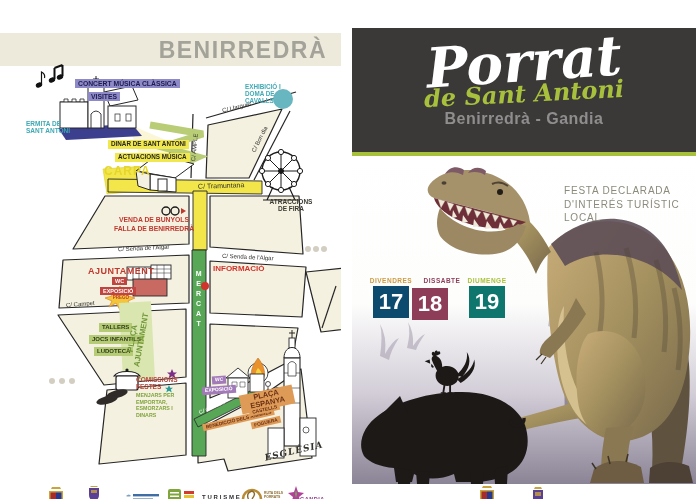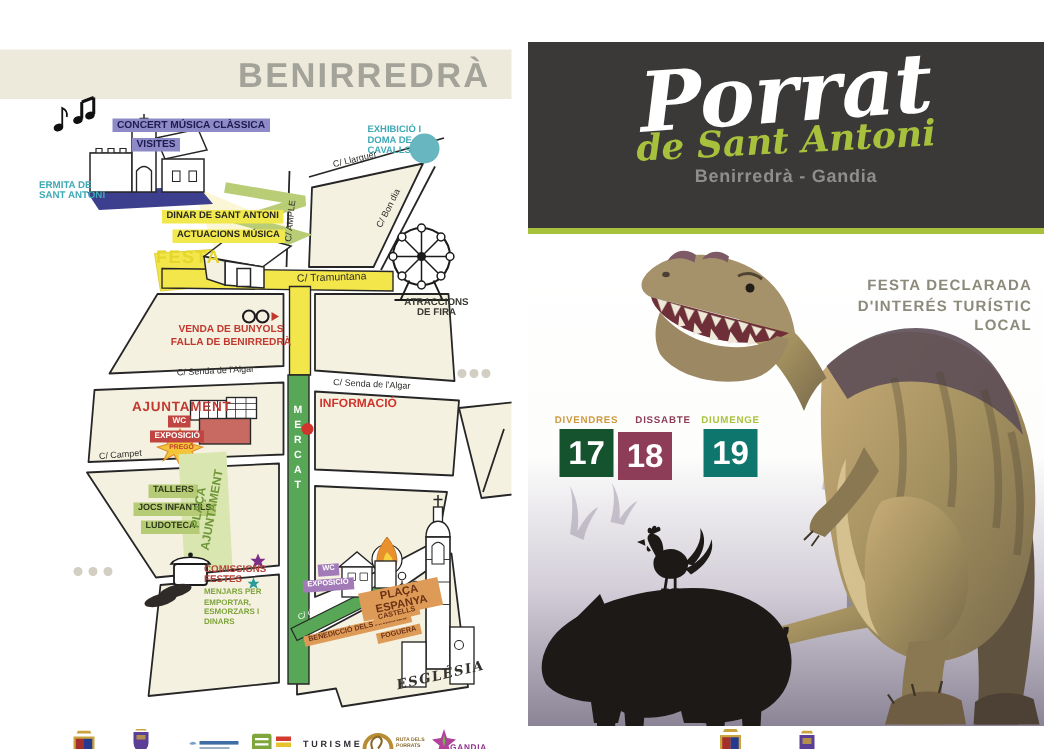--- a/index.html
+++ b/index.html
@@ -26,31 +26,31 @@
   .sponsor{position:absolute;}
   .sp-text{position:absolute;font-weight:700;color:#555;}
   
   .right-page{position:absolute;left:352px;top:0;width:344px;height:499px;}
   .poster-header{position:absolute;left:0;top:0;width:344px;height:124px;background:#3b3938;
                  text-align:center;}
   .porrat-title{margin-top:6px;font-family:"DejaVu Serif",serif;font-style:italic;font-weight:700;
                 font-size:55px;color:#ffffff;transform:rotate(-4deg);line-height:1.0;}
   .porrat-sub{margin-top:-10px;font-family:"DejaVu Serif",serif;font-style:italic;font-weight:700;
               font-size:24px;color:#a8c13d;transform:rotate(-3deg);}
-  .porrat-loc{margin-top:2px;font-size:12px;font-weight:700;color:#8f8d8d;letter-spacing:.5px;}
+  .porrat-loc{margin-top:2px;font-size:16px;font-weight:700;color:#8f8d8d;letter-spacing:.5px;}
   .green-bar{position:absolute;left:0;top:124px;width:344px;height:4px;background:#a8c13d;}
   .art{position:absolute;left:0;top:128px;width:344px;height:328px;}
-  .festa-note{position:absolute;left:212px;top:156px;width:124px;text-align:right;
-              font-size:10px;font-weight:700;color:#8b8a7b;letter-spacing:.8px;line-height:1.35;}
+  .festa-note{position:absolute;left:212px;top:156px;width:124px;text-align:left;
+              font-size:10px;font-weight:400;color:#8b8a7b;letter-spacing:.8px;line-height:1.35;}
   .date-label{position:absolute;width:44px;text-align:center;font-size:6.5px;font-weight:700;
               letter-spacing:.5px;}
   .date-box{position:absolute;width:36px;height:32px;color:#fff;font-size:22px;font-weight:700;
             text-align:center;line-height:32px;}
   .d-or{color:#cf9a3f}.d-ma{color:#8e3d58}.d-gr{color:#a9c33c}
-  .b-or{background:#14532d}.b-ma{background:#8e3d58}.b-gr{background:#0f766e}
+  .b-or{background:#0c4a6e}.b-ma{background:#8e3d58}.b-gr{background:#0f766e}
   .month-line{position:absolute;left:58px;top:293px;width:110px;text-align:center;
               font-size:14px;font-weight:700;color:#2e2e2a;}
   .rp-council{position:absolute;left:152px;top:483px;width:76px;text-align:center;
               font-size:4.5px;font-weight:700;color:#5a5a66;letter-spacing:.4px;}
 </style>
 </head>
 <body>
 
 <div class="sheet">
 
@@ -215,21 +215,21 @@
           <circle cx="324" cy="221" r="3"></circle>
       </g>
     </svg>
 
     <div class="bdg bdg-purple" style="left:75px;top:51px;font-size:6.8px;">CONCERT MÚSICA CLÀSSICA</div>
     <div class="bdg bdg-purple" style="left:88px;top:64px;font-size:6.8px;">VISITES</div>
     <div class="ml wrap teal" style="left:26px;top:92px;width:46px;font-size:6.5px;">ERMITA DE SANT ANTONI</div>
     <div class="ml wrap teal" style="left:245px;top:55px;width:54px;font-size:6.3px;">EXHIBICIÓ I DOMA DE CAVALLS</div>
     <div class="bdg bdg-yellow" style="left:108px;top:112px;font-size:6.3px;">DINAR DE SANT ANTONI</div>
     <div class="bdg bdg-yellow" style="left:115px;top:125px;font-size:6.3px;">ACTUACIONS MÚSICA</div>
-    <div class="ml" style="left:104px;top:137px;font-size:12px;color:#e6d52b;letter-spacing:1px;">FESTA</div>
+    <div class="ml" style="left:104px;top:137px;font-size:12px;color:#e6d52b;letter-spacing:1px;">CARPA</div>
     <div class="ml wrap" style="left:266px;top:170px;width:50px;font-size:6.5px;color:#3a3a33;text-align:center;">ATRACCIONS DE FIRA</div>
     <div class="ml red-t" style="left:112px;top:188px;width:84px;font-size:6.8px;text-align:center;">VENDA DE BUNYOLS</div>
     <div class="ml red-t" style="left:112px;top:197px;width:84px;font-size:6.8px;text-align:center;">FALLA DE BENIRREDRÀ</div>
     <div class="ml red-t" style="left:88px;top:238px;font-size:9px;letter-spacing:.5px;">AJUNTAMENT</div>
     <div class="bdg bdg-red" style="left:112px;top:249px;font-size:5.5px;">WC</div>
     <div class="bdg bdg-red" style="left:100px;top:259px;font-size:5.5px;">EXPOSICIÓ</div>
     <div class="ml" style="left:213px;top:236px;font-size:8px;color:#d0342c;">INFORMACIÓ</div>
     <div class="ml" style="left:108px;top:267px;width:26px;font-size:4.5px;color:#c0392f;text-align:center;">PREGÓ</div>
     <div class="bdg bdg-green" style="left:99px;top:295px;font-size:6px;">TALLERS</div>
     <div class="bdg bdg-green" style="left:89px;top:307px;font-size:6px;">JOCS INFANTILS</div>

